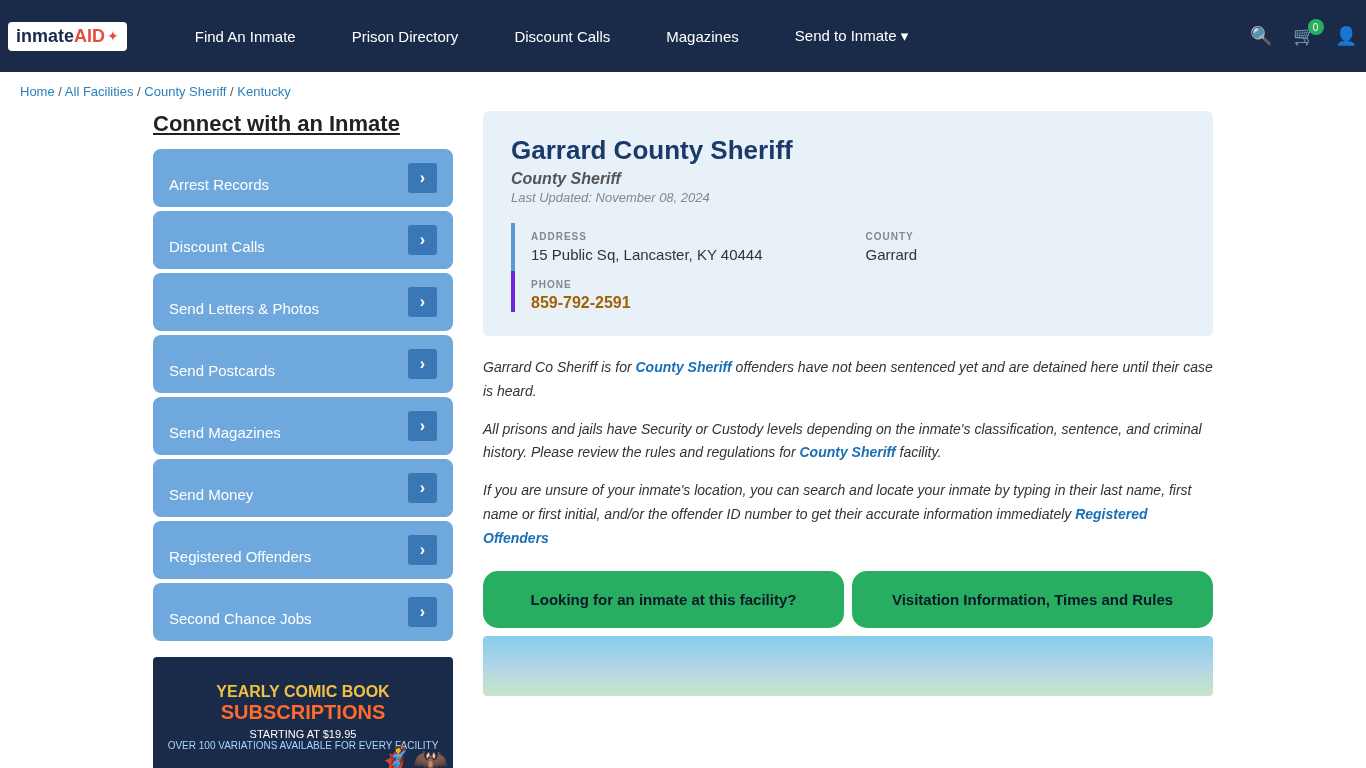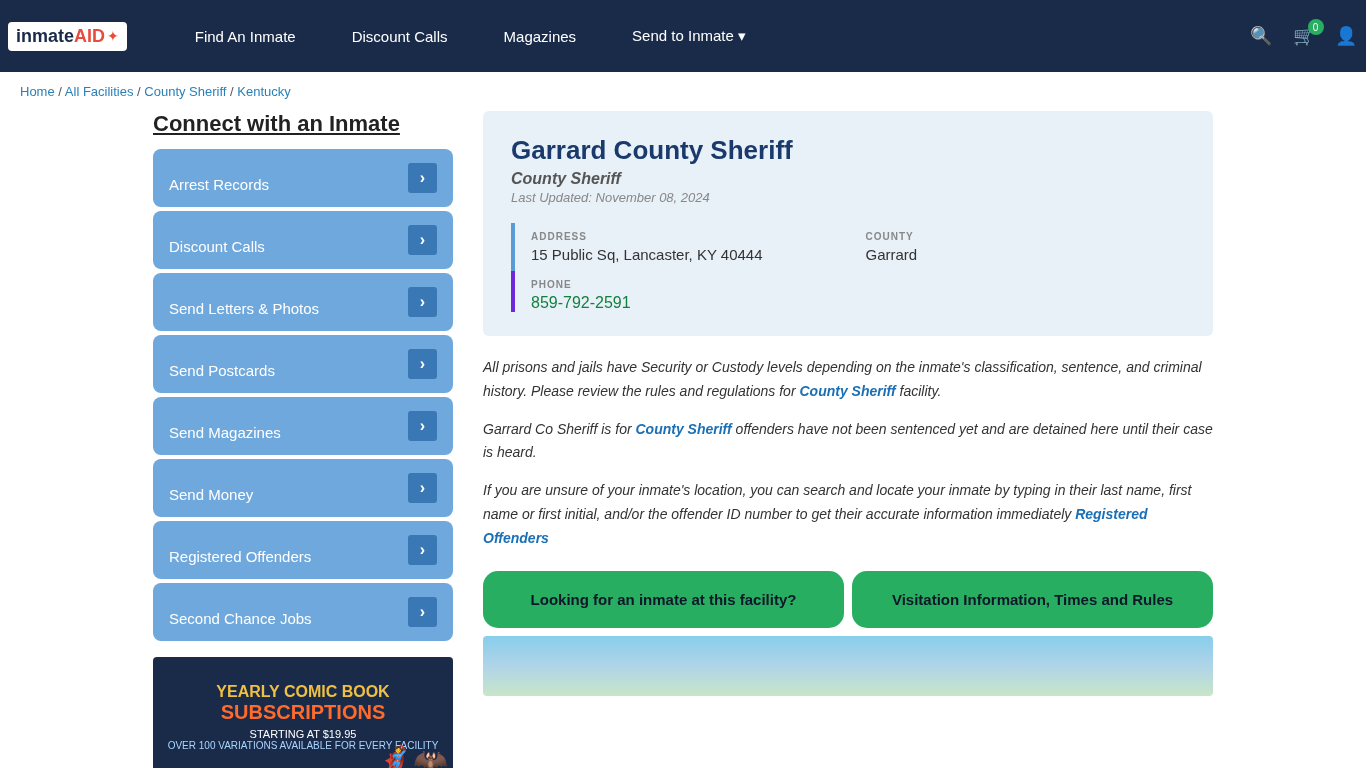--- a/index.html
+++ b/index.html
@@ -192,21 +192,21 @@
       font-weight: bold;
       color: #888;
       letter-spacing: 1px;
       text-transform: uppercase;
       margin-bottom: 4px;
     }
     .info-value {
       font-size: 15px;
       color: #333;
     }
-    .info-value.phone { color: #15803d; font-size: 16px; font-weight: normal; }
+    .info-value.phone { color: #a16207; font-size: 16px; font-weight: bold; }
     .phone-row {
       border-left: 4px solid #6d28d9;
       padding-left: 16px;
       padding-top: 8px;
     }
 
     
     .description {
       font-size: 14px;
       line-height: 1.7;
@@ -258,20 +258,21 @@
 <nav class="navbar">
   <div class="navbar-logo">
     <div class="logo-box">
       <span class="logo-text-inmate">inmate</span>
       <span class="logo-text-aid">AID</span>
       <span class="logo-bird">✦</span>
     </div>
   </div>
   <div class="navbar-links">
     <a class="nav-link" href="#">Find An Inmate</a>
+    <a class="nav-link" href="#">Prison Directory</a>
     <a class="nav-link" href="#">Discount Calls</a>
     <a class="nav-link" href="#">Magazines</a>
     <a class="nav-link nav-link-dropdown" href="#">Send to Inmate ▾</a>
   </div>
   <div class="navbar-icons">
     <span class="nav-icon">🔍</span>
     <span class="nav-icon" style="position:relative;">
       🛒
       <span class="cart-badge">0</span>
     </span>
@@ -353,24 +354,24 @@
         </div>
       </div>
       <div class="phone-row">
         <div class="info-label">PHONE</div>
         <div class="info-value phone">859-792-2591</div>
       </div>
     </div>
 
     <div class="description">
       <p>
-        All prisons and jails have Security or Custody levels depending on the inmate's classification, sentence, and criminal history. Please review the rules and regulations for <a href="#"><strong>County Sheriff</strong></a> facility.
+        Garrard Co Sheriff is for <a href="#"><strong>County Sheriff</strong></a> offenders have not been sentenced yet and are detained here until their case is heard.
       </p>
       <p>
-        Garrard Co Sheriff is for <a href="#"><strong>County Sheriff</strong></a> offenders have not been sentenced yet and are detained here until their case is heard.
+        All prisons and jails have Security or Custody levels depending on the inmate's classification, sentence, and criminal history. Please review the rules and regulations for <a href="#"><strong>County Sheriff</strong></a> facility.
       </p>
       <p>
         If you are unsure of your inmate's location, you can search and locate your inmate by typing in their last name, first name or first initial, and/or the offender ID number to get their accurate information immediately <a href="#"><strong>Registered Offenders</strong></a>
       </p>
     </div>
 
     <div class="cta-buttons">
       <button class="cta-btn">Looking for an inmate at this facility?</button>
       <button class="cta-btn">Visitation Information, Times and Rules</button>
     </div>

